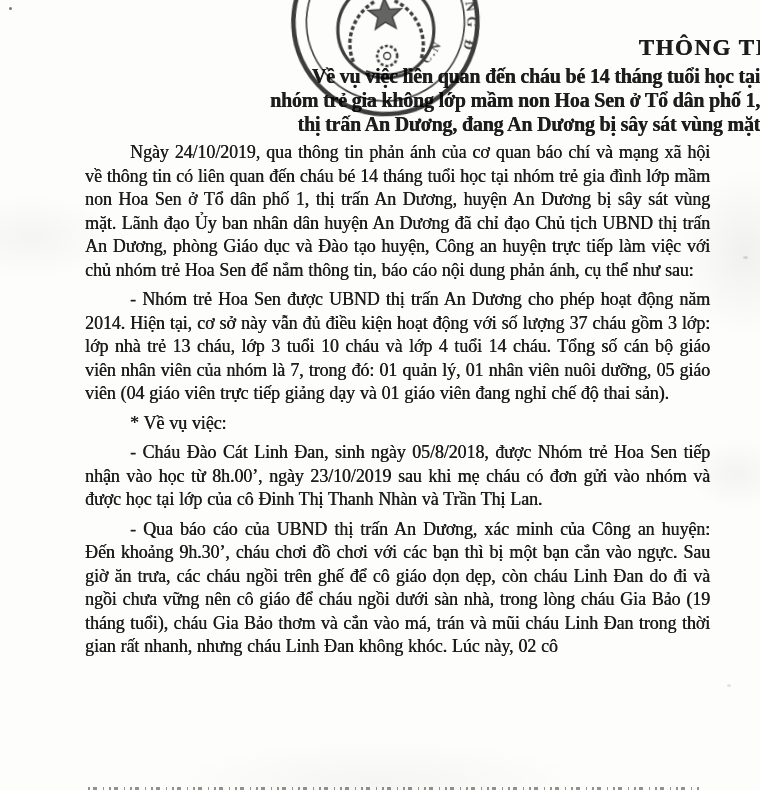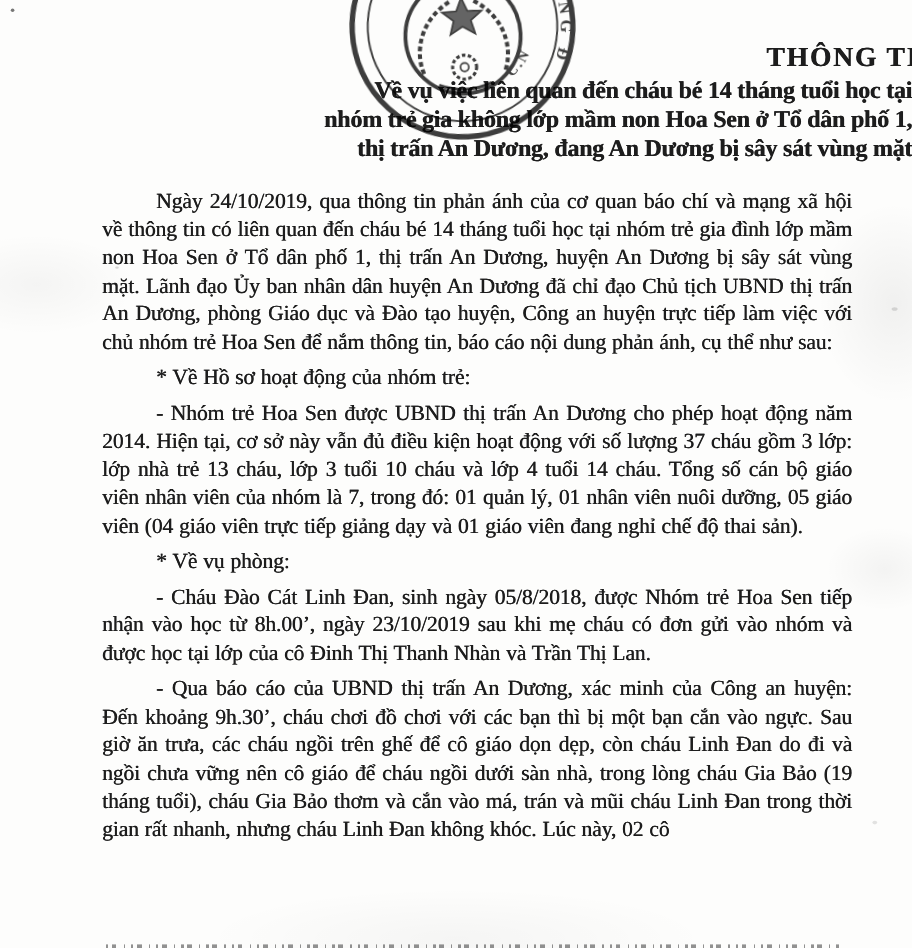--- a/index.html
+++ b/index.html
@@ -45,21 +45,21 @@
   .body-text {
     position:absolute; top:141px; left:85px; width:625px; z-index:2;
   }
   .para {
     margin:6px 0 0 0;
     font-size:18px; line-height:23.5px;
     text-align:justify; text-indent:45px;
     letter-spacing:-0.1px; word-spacing:0.5px;
     text-shadow:0.35px 0 0 currentColor;
   }
-  .para.first { margin-top:15px; }
+  .para.first { margin-top:0; }
 
   .seal {
     position:absolute; left:286px; top:-72px;
     z-index:3; opacity:.85;
     mix-blend-mode:multiply;
     transform:rotate(-3deg);
     filter:blur(0.2px);
   }
 
   .clipped-line {
@@ -108,23 +108,22 @@
     <div class="doc-type">THÔNG TIN</div>
     <div class="title-block">
       <div class="title-line">Về vụ việc liên quan đến cháu bé 14 tháng tuổi học tại</div>
       <div class="title-line">nhóm trẻ gia không lớp mầm non Hoa Sen ở Tổ dân phố 1,</div>
       <div class="title-line">thị trấn An Dương, đang An Dương bị sây sát vùng mặt</div>
     </div>
   </div>
 
   <div class="body-text">
     <p class="para first">Ngày 24/10/2019, qua thông tin phản ánh của cơ quan báo chí và mạng xã hội về thông tin có liên quan đến cháu bé 14 tháng tuổi học tại nhóm trẻ gia đình lớp mầm non Hoa Sen ở Tổ dân phố 1, thị trấn An Dương, huyện An Dương bị sây sát vùng mặt. Lãnh đạo Ủy ban nhân dân huyện An Dương đã chỉ đạo Chủ tịch UBND thị trấn An Dương, phòng Giáo dục và Đào tạo huyện, Công an huyện trực tiếp làm việc với chủ nhóm trẻ Hoa Sen để nắm thông tin, báo cáo nội dung phản ánh, cụ thể như sau:</p>
-    <p class="para">* Về Hồ sơ hoạt động của nhóm trẻ:</p>
     <p class="para">- Nhóm trẻ Hoa Sen được UBND thị trấn An Dương cho phép hoạt động năm 2014. Hiện tại, cơ sở này vẫn đủ điều kiện hoạt động với số lượng 37 cháu gồm 3 lớp: lớp nhà trẻ 13 cháu, lớp 3 tuổi 10 cháu và lớp 4 tuổi 14 cháu. Tổng số cán bộ giáo viên nhân viên của nhóm là 7, trong đó: 01 quản lý, 01 nhân viên nuôi dưỡng, 05 giáo viên (04 giáo viên trực tiếp giảng dạy và 01 giáo viên đang nghỉ chế độ thai sản).</p>
-    <p class="para">* Về vụ phòng:</p>
+    <p class="para">* Về vụ việc:</p>
     <p class="para">- Cháu Đào Cát Linh Đan, sinh ngày 05/8/2018, được Nhóm trẻ Hoa Sen tiếp nhận vào học từ 8h.00’, ngày 23/10/2019 sau khi mẹ cháu có đơn gửi vào nhóm và được học tại lớp của cô Đinh Thị Thanh Nhàn và Trần Thị Lan.</p>
     <p class="para">- Qua báo cáo của UBND thị trấn An Dương, xác minh của Công an huyện: Đến khoảng 9h.30’, cháu chơi đồ chơi với các bạn thì bị một bạn cắn vào ngực. Sau giờ ăn trưa, các cháu ngồi trên ghế để cô giáo dọn dẹp, còn cháu Linh Đan do đi và ngồi chưa vững nên cô giáo để cháu ngồi dưới sàn nhà, trong lòng cháu Gia Bảo (19 tháng tuổi), cháu Gia Bảo thơm và cắn vào má, trán và mũi cháu Linh Đan trong thời gian rất nhanh, nhưng cháu Linh Đan không khóc. Lúc này, 02 cô</p>
   </div>
 
   <div class="clipped-line"></div>
 
   <div class="speck s1"></div>
   <div class="speck s2"></div>
   <div class="speck s3"></div>
   <div class="speck s4"></div>

